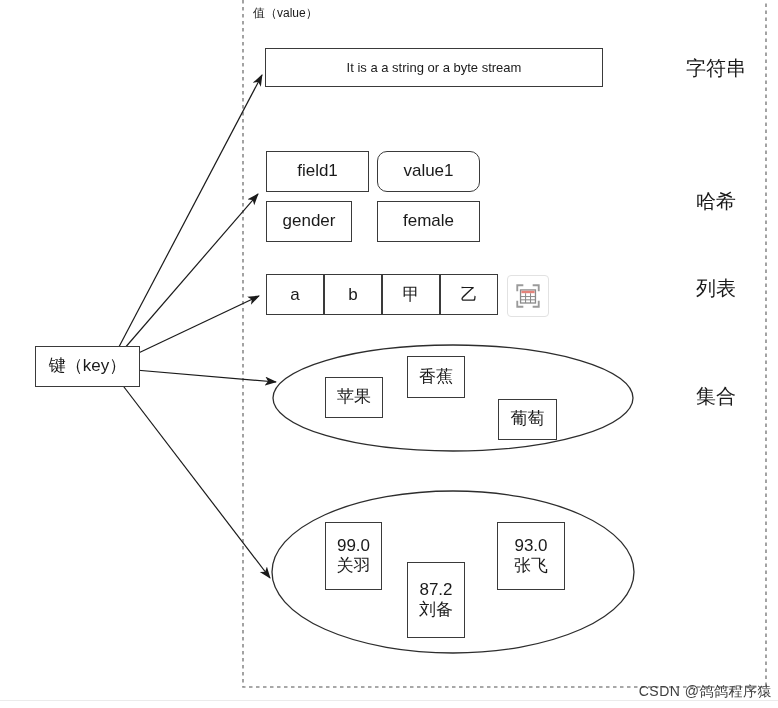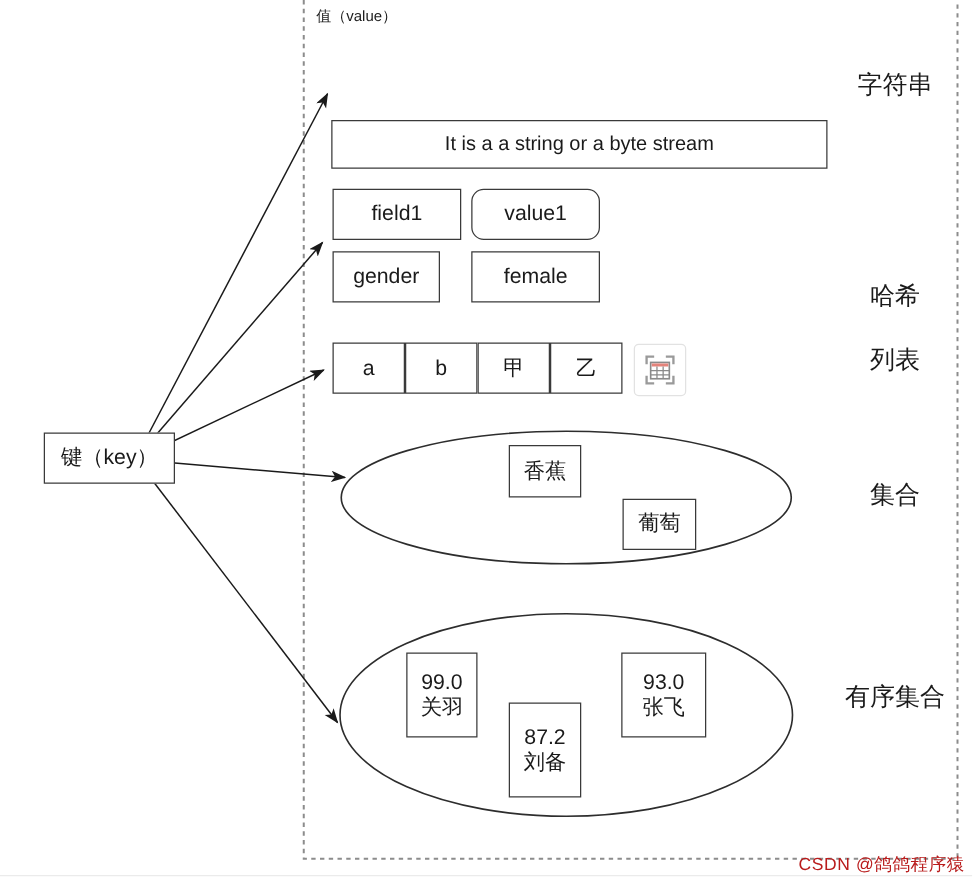--- a/index.html
+++ b/index.html
@@ -70,21 +70,21 @@
     border-radius: 4px;
     display: flex;
     align-items: center;
     justify-content: center;
     cursor: pointer;
   }
   .watermark {
     position: absolute;
     right: 6px; top: 683px;
     font-size: 14px;
-    color: #b91c1c;
+    color: #404040;
     letter-spacing: 0.5px;
   }
   .bottom-rule {
     position: absolute;
     left: 0; top: 700px;
     width: 778px; height: 1px;
     background: #ebebeb;
   }
 </style>
 </head>
@@ -111,38 +111,38 @@
     <line x1="112" y1="368" x2="276" y2="382" stroke="#1a1a1a" stroke-width="1.2" marker-end="url(#arrow)"></line>
     <line x1="111" y1="370" x2="270" y2="578" stroke="#1a1a1a" stroke-width="1.2" marker-end="url(#arrow)"></line>
   </svg>
 
   <div class="value-title">值（value）</div>
 
   <div class="box" style="left:3px; top:346px; width:105px; height:41px;margin-left:32px;">
     <span>键（key）</span>
   </div>
 
-  <div class="box" style="left:265px; top:48px; width:397px; height:39px; font-size:16px;margin-top:48px;">
+  <div class="box" style="left:265px; top:48px; width:338px; height:39px; font-size:13px;">
     <span>It is a a string or a byte stream</span>
   </div>
   <div class="type-label" style="top:57px;">字符串</div>
 
   <div class="box" style="left:266px; top:151px; width:103px; height:41px;">
     <span>field1</span>
   </div>
   <div class="box" style="left:377px; top:151px; width:103px; height:41px;border-radius:10px;">
     <span>value1</span>
   </div>
   <div class="box" style="left:266px; top:201px; width:86px; height:41px;">
     <span>gender</span>
   </div>
   <div class="box" style="left:377px; top:201px; width:103px; height:41px;">
     <span>female</span>
   </div>
-  <div class="type-label" style="top:190px;margin-top:36px;">哈希</div>
+  <div class="type-label" style="top:190px;">哈希</div>
 
   <div class="list-row">
     <div class="list-cell">
       <span>a</span>
     </div>
     <div class="list-cell">
       <span>b</span>
     </div>
     <div class="list-cell">
       <span>甲</span>
@@ -165,38 +165,40 @@
       <g stroke="#8a8a8a" stroke-width="1.1">
         <line x1="12.4" y1="12" x2="12.4" y2="22.5"></line>
         <line x1="17.7" y1="12" x2="17.7" y2="22.5"></line>
         <line x1="7" y1="15.6" x2="23" y2="15.6"></line>
         <line x1="7" y1="19.1" x2="23" y2="19.1"></line>
       </g>
     </svg>
   </div>
   <div class="type-label" style="top:277px;">列表</div>
 
+  <div class="box" style="left:325px; top:377px; width:58px; height:41px;">
+    <span>苹果</span>
+  </div>
   <div class="box" style="left:407px; top:356px; width:58px; height:42px;">
     <span>香蕉</span>
   </div>
   <div class="box" style="left:498px; top:399px; width:59px; height:41px;">
     <span>葡萄</span>
   </div>
   <div class="type-label" style="top:385px;">集合</div>
 
   <div class="box zset-box" style="left:325px; top:522px; width:57px; height:68px;">
     <div>99.0</div>
     <div>关羽</div>
   </div>
   <div class="box zset-box" style="left:407px; top:562px; width:58px; height:76px;">
     <div>87.2</div>
     <div>刘备</div>
   </div>
   <div class="box zset-box" style="left:497px; top:522px; width:68px; height:68px;">
     <div>93.0</div>
     <div>张飞</div>
   </div>
-  <div class="type-label" style="top:547px;">有序集合</div>
 
   <div class="watermark">CSDN @鸽鸽程序猿</div>
   <div class="bottom-rule"></div>
 
 </div>
 
 </body></html>

